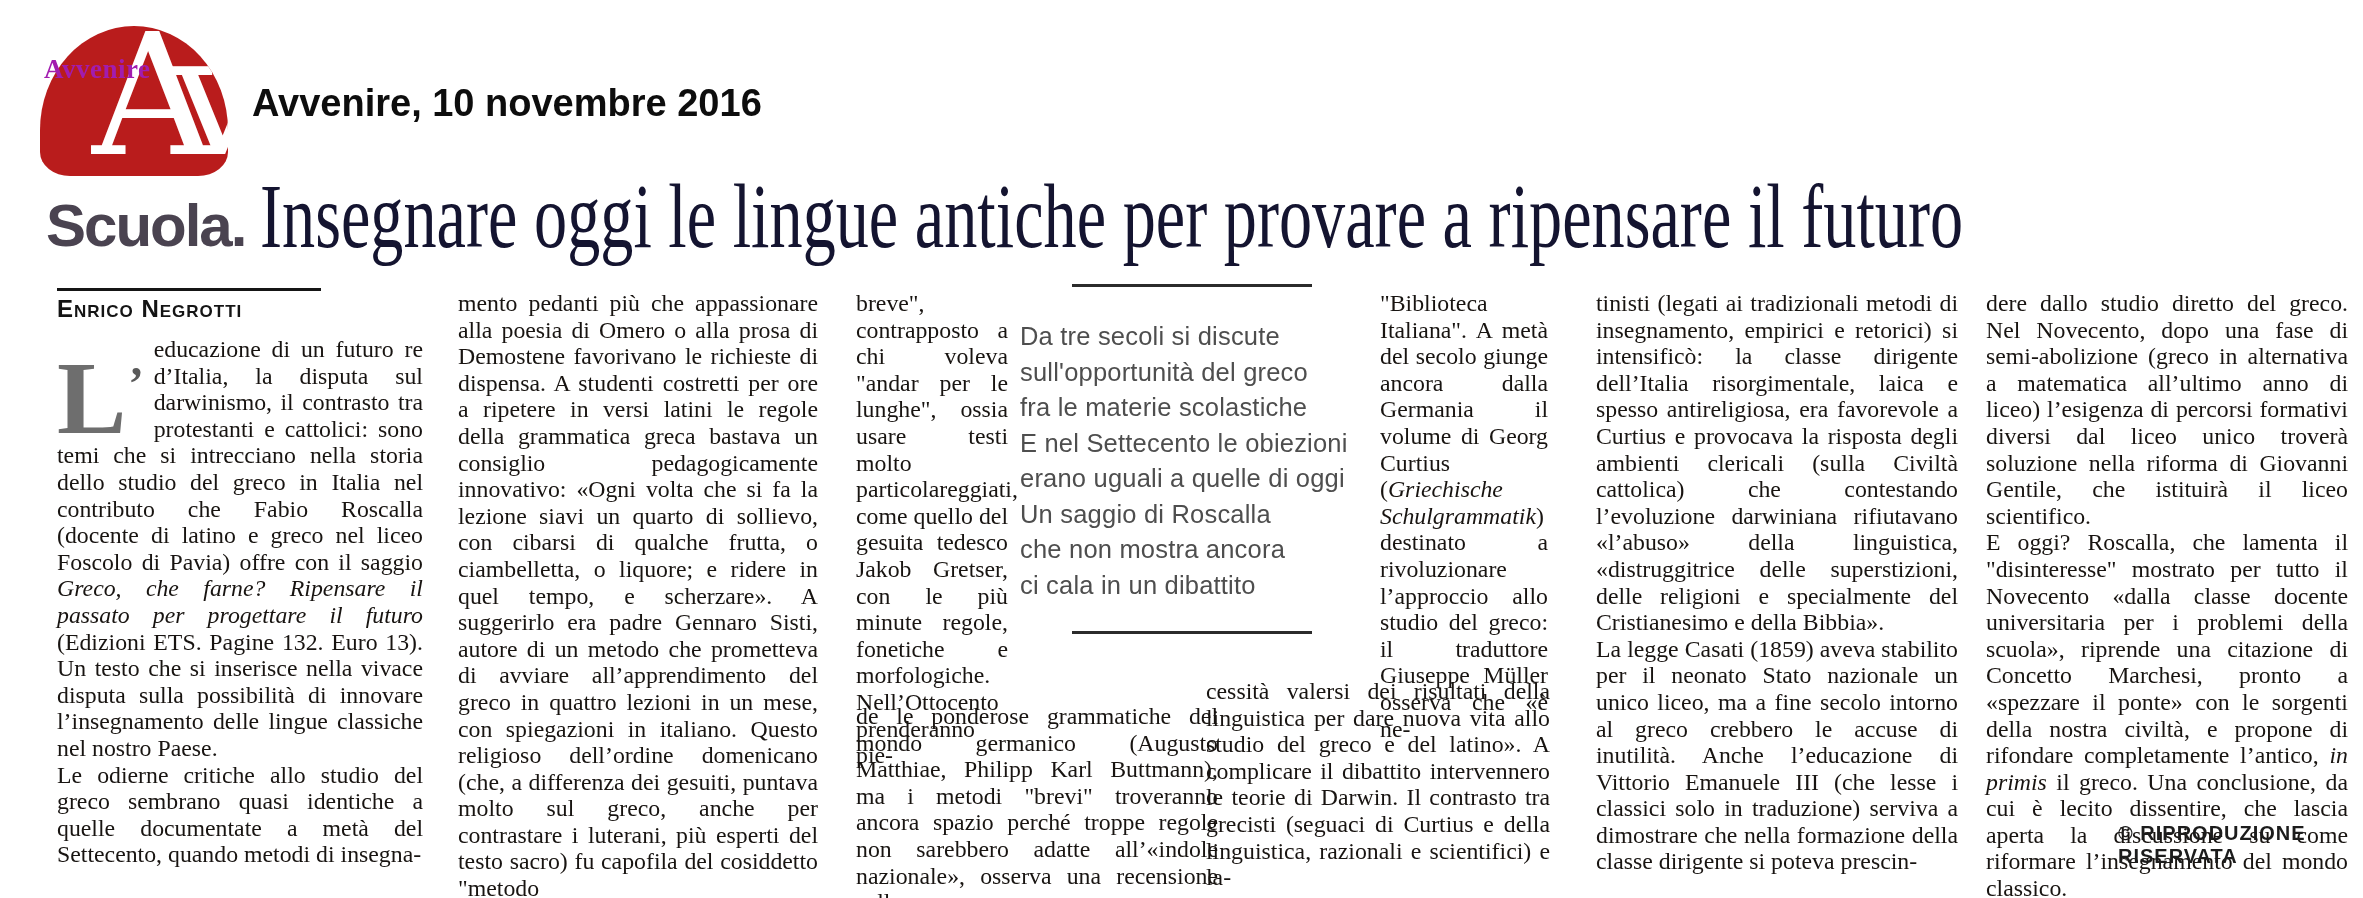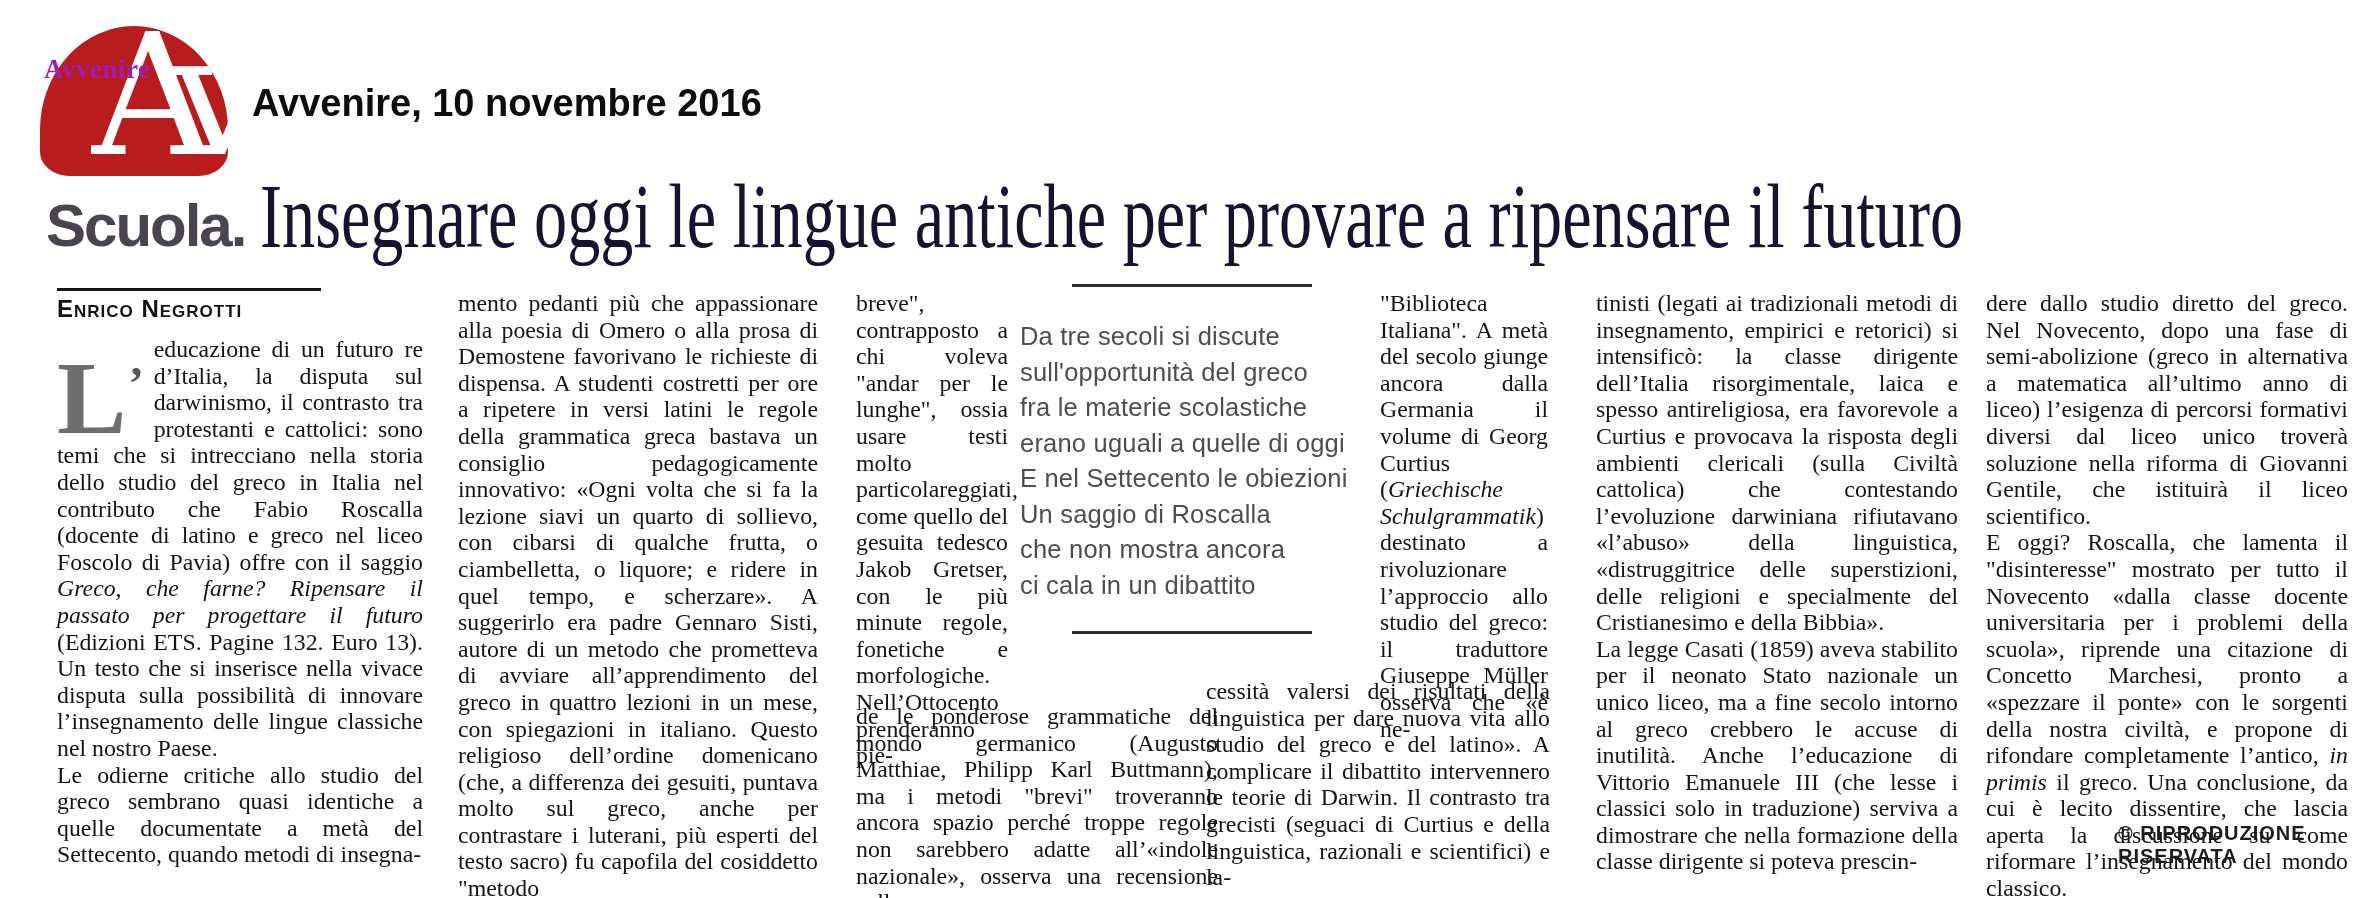--- a/index.html
+++ b/index.html
@@ -89,22 +89,22 @@
   </div>
   <div class="col" id="col3w">
     <p>de le ponderose grammatiche del mondo germanico (Augusto Matthiae, Philipp Karl Buttmann), ma i metodi "brevi" troveranno ancora spazio perché troppe regole non sarebbero adatte all’«indole nazionale», osserva una recensione sulla</p>
   </div>
 
   <aside class="pullquote">
     <div class="pq-rule top"></div>
     <div class="pq-line">Da tre secoli si discute</div>
     <div class="pq-line">sull'opportunità del greco</div>
     <div class="pq-line">fra le materie scolastiche</div>
+    <div class="pq-line">E nel Settecento le obiezioni</div>
     <div class="pq-line">erano uguali a quelle di oggi</div>
-    <div class="pq-line">E nel Settecento le obiezioni</div>
     <div class="pq-line">Un saggio di Roscalla</div>
     <div class="pq-line">che non mostra ancora</div>
     <div class="pq-line">ci cala in un dibattito</div>
     <div class="pq-rule bottom"></div>
   </aside>
 
   <div class="col" id="col4n">
     <p><span>"Biblioteca Italiana". A metà del secolo giunge ancora dalla Germania il volume di Georg Curtius (</span><em>Griechische Schulgrammatik</em><span>) destinato a rivoluzionare l’approccio allo studio del greco: il traduttore Giuseppe Müller osserva che «è ne-</span></p>
   </div>
   <div class="col" id="col4w">

